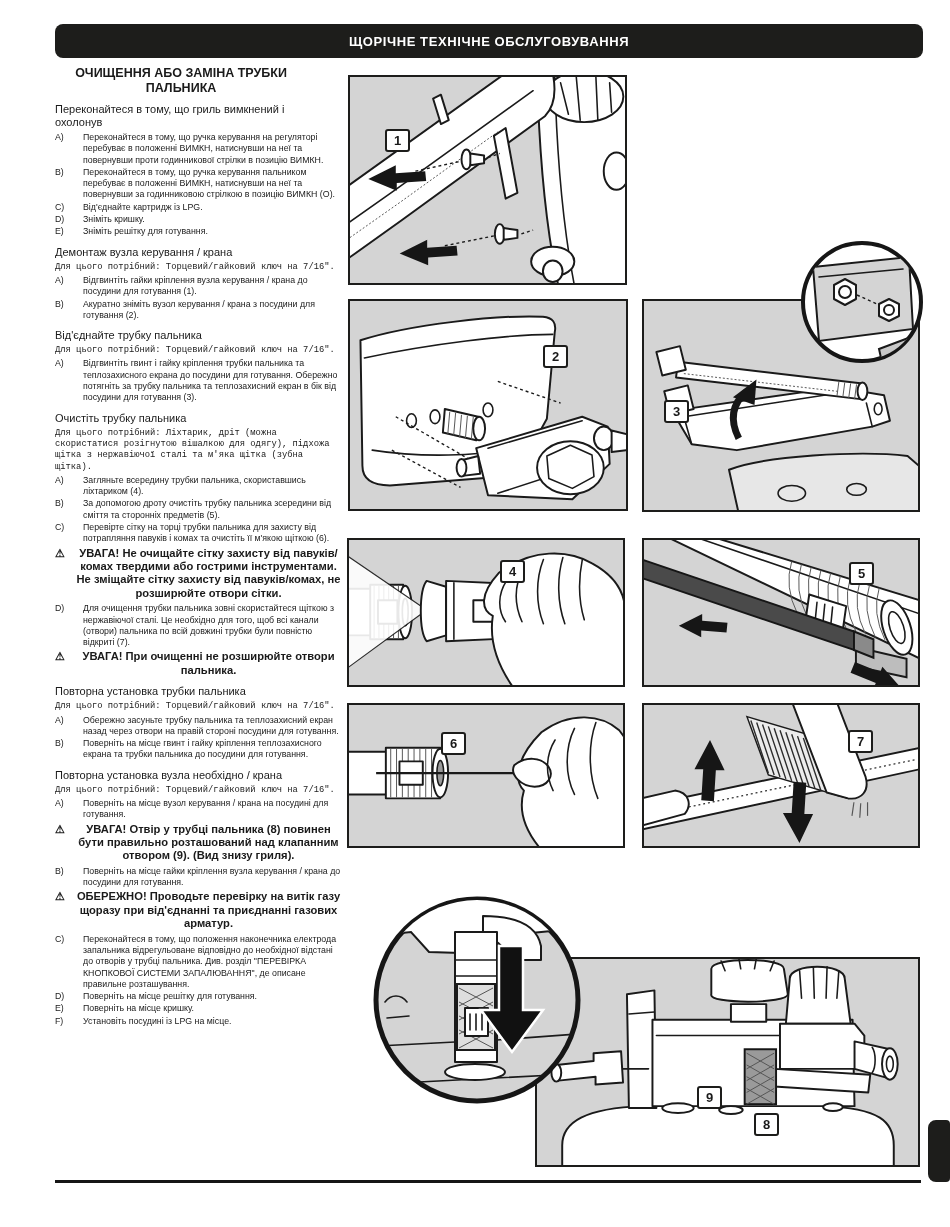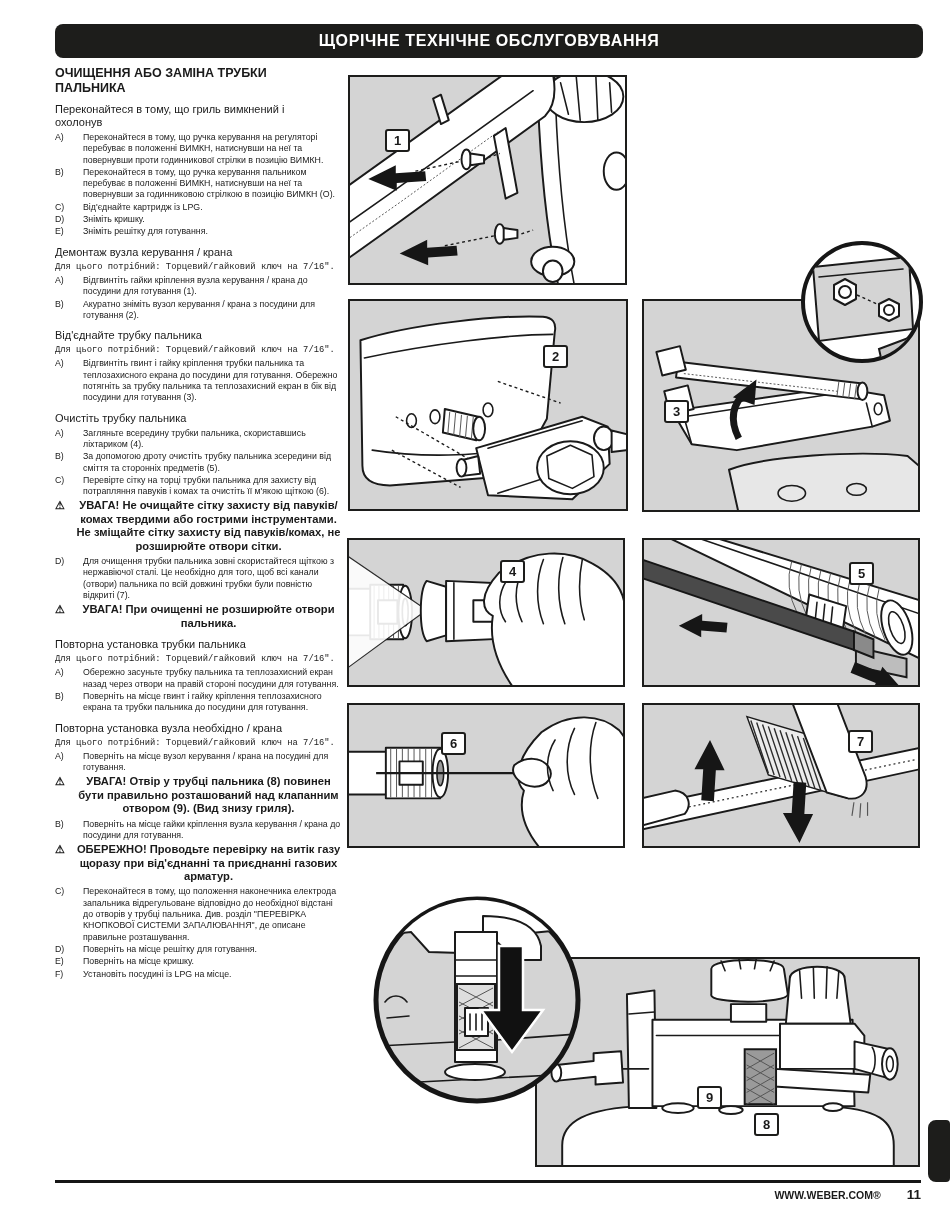--- a/index.html
+++ b/index.html
@@ -1,24 +1,24 @@
 <!DOCTYPE html>
 <html><head>
 <meta charset="utf-8">
 <style>
   html,body{margin:0;padding:0;background:#fff;}
   .page{position:relative;width:950px;height:1227px;background:#fff;overflow:hidden;
         font-family:"Liberation Sans",sans-serif;color:#1a1a1a;}
   
   .topbar{position:absolute;left:55px;top:24px;width:868px;height:34px;background:#1d1d1b;
           border-radius:8px;display:flex;align-items:center;justify-content:center;}
-  .topbar h1{margin:16px;color:#fff;font-size:16px;font-weight:bold;letter-spacing:.6px;}
+  .topbar h1{margin:16px;color:#fff;font-size:13px;font-weight:bold;letter-spacing:.6px;}
   
   .textcol{position:absolute;left:55px;top:66px;width:288px;}
-  .art-title{margin:0 0 6px 0;font-size:12.5px;line-height:14.5px;font-weight:bold;max-width:252px;}
+  .art-title{margin:0 0 6px 0;font-size:12.5px;line-height:14.5px;font-weight:bold;max-width:252px;text-align:center;}
   .sec-h{margin:8px 0 3px 0;font-size:11px;line-height:13px;font-weight:normal;max-width:270px;}
   .tool{margin:0 0 2px 0;font-size:8.8px;line-height:11.3px;font-family:Liberation Mono, monospace;}
   .step{display:flex;margin:0 0 1px 0;font-size:8.8px;line-height:11.3px;}
   .step-l{flex:0 0 16px;margin-right:12px;}
   .step-t{flex:1;}
   .warn{display:flex;margin:2px 0 3px 0;font-size:11.2px;line-height:13.4px;font-weight:bold;}
   .warn-ic{flex:0 0 17px;font-size:11px;margin-right:2px;}
   .warn-t{flex:1;text-align:center;}
   
   .panel{position:absolute;background:#d4d4d4;border:2px solid #1d1d1b;box-sizing:border-box;overflow:hidden;}
@@ -85,20 +85,21 @@
           <span class="step-l">B)</span>
           <span class="step-t">Акуратно зніміть вузол керування / крана з посудини для готування (2).</span>
         </div>
         <h3 class="sec-h">Від'єднайте трубку пальника</h3>
         <p class="tool">Для цього потрібний: Торцевий/гайковий ключ на 7/16".</p>
         <div class="step">
           <span class="step-l">A)</span>
           <span class="step-t">Відгвинтіть гвинт і гайку кріплення трубки пальника та теплозахисного екрана до посудини для готування. Обережно потягніть за трубку пальника та теплозахисний екран в бік від посудини для готування (3).</span>
         </div>
         <h3 class="sec-h">Очистіть трубку пальника</h3>
+        <p class="tool">Для цього потрібний: Ліхтарик, дріт (можна скористатися розігнутою вішалкою для одягу), підхожа щітка з нержавіючої сталі та м'яка щітка (зубна щітка).</p>
         <div class="step">
           <span class="step-l">A)</span>
           <span class="step-t">Загляньте всередину трубки пальника, скориставшись ліхтариком (4).</span>
         </div>
         <div class="step">
           <span class="step-l">B)</span>
           <span class="step-t">За допомогою дроту очистіть трубку пальника зсередини від сміття та сторонніх предметів (5).</span>
         </div>
         <div class="step">
           <span class="step-l">C)</span>
@@ -420,19 +421,15 @@
         <path class="ln" d="M99,120 L99,136 M105,120 L105,136 M111,120 L111,136"></path>
         <path class="ln" d="M6,152 L84,148 M126,146 L206,140 M10,190 L202,180"></path>
         <ellipse class="wh" cx="104" cy="178" rx="30" ry="8"></ellipse>
         <path class="ln" d="M14,108 C20,100 30,100 36,108 M16,124 L38,122"></path>
         <polygon points="128,52 152,52 152,116 172,116 141,158 110,116 128,116" fill="#111" stroke="#fff" stroke-width="2.5"></polygon>
       </g>
     </svg>
   </div>
 
   <div class="foot-rule"></div>
-  <footer class="footer">
-    <span class="foot-url">WWW.WEBER.COM®</span>
-    <span class="foot-num">11</span>
-  </footer>
   <div class="side-tab"></div>
 
 </div>
 
 </body></html>

